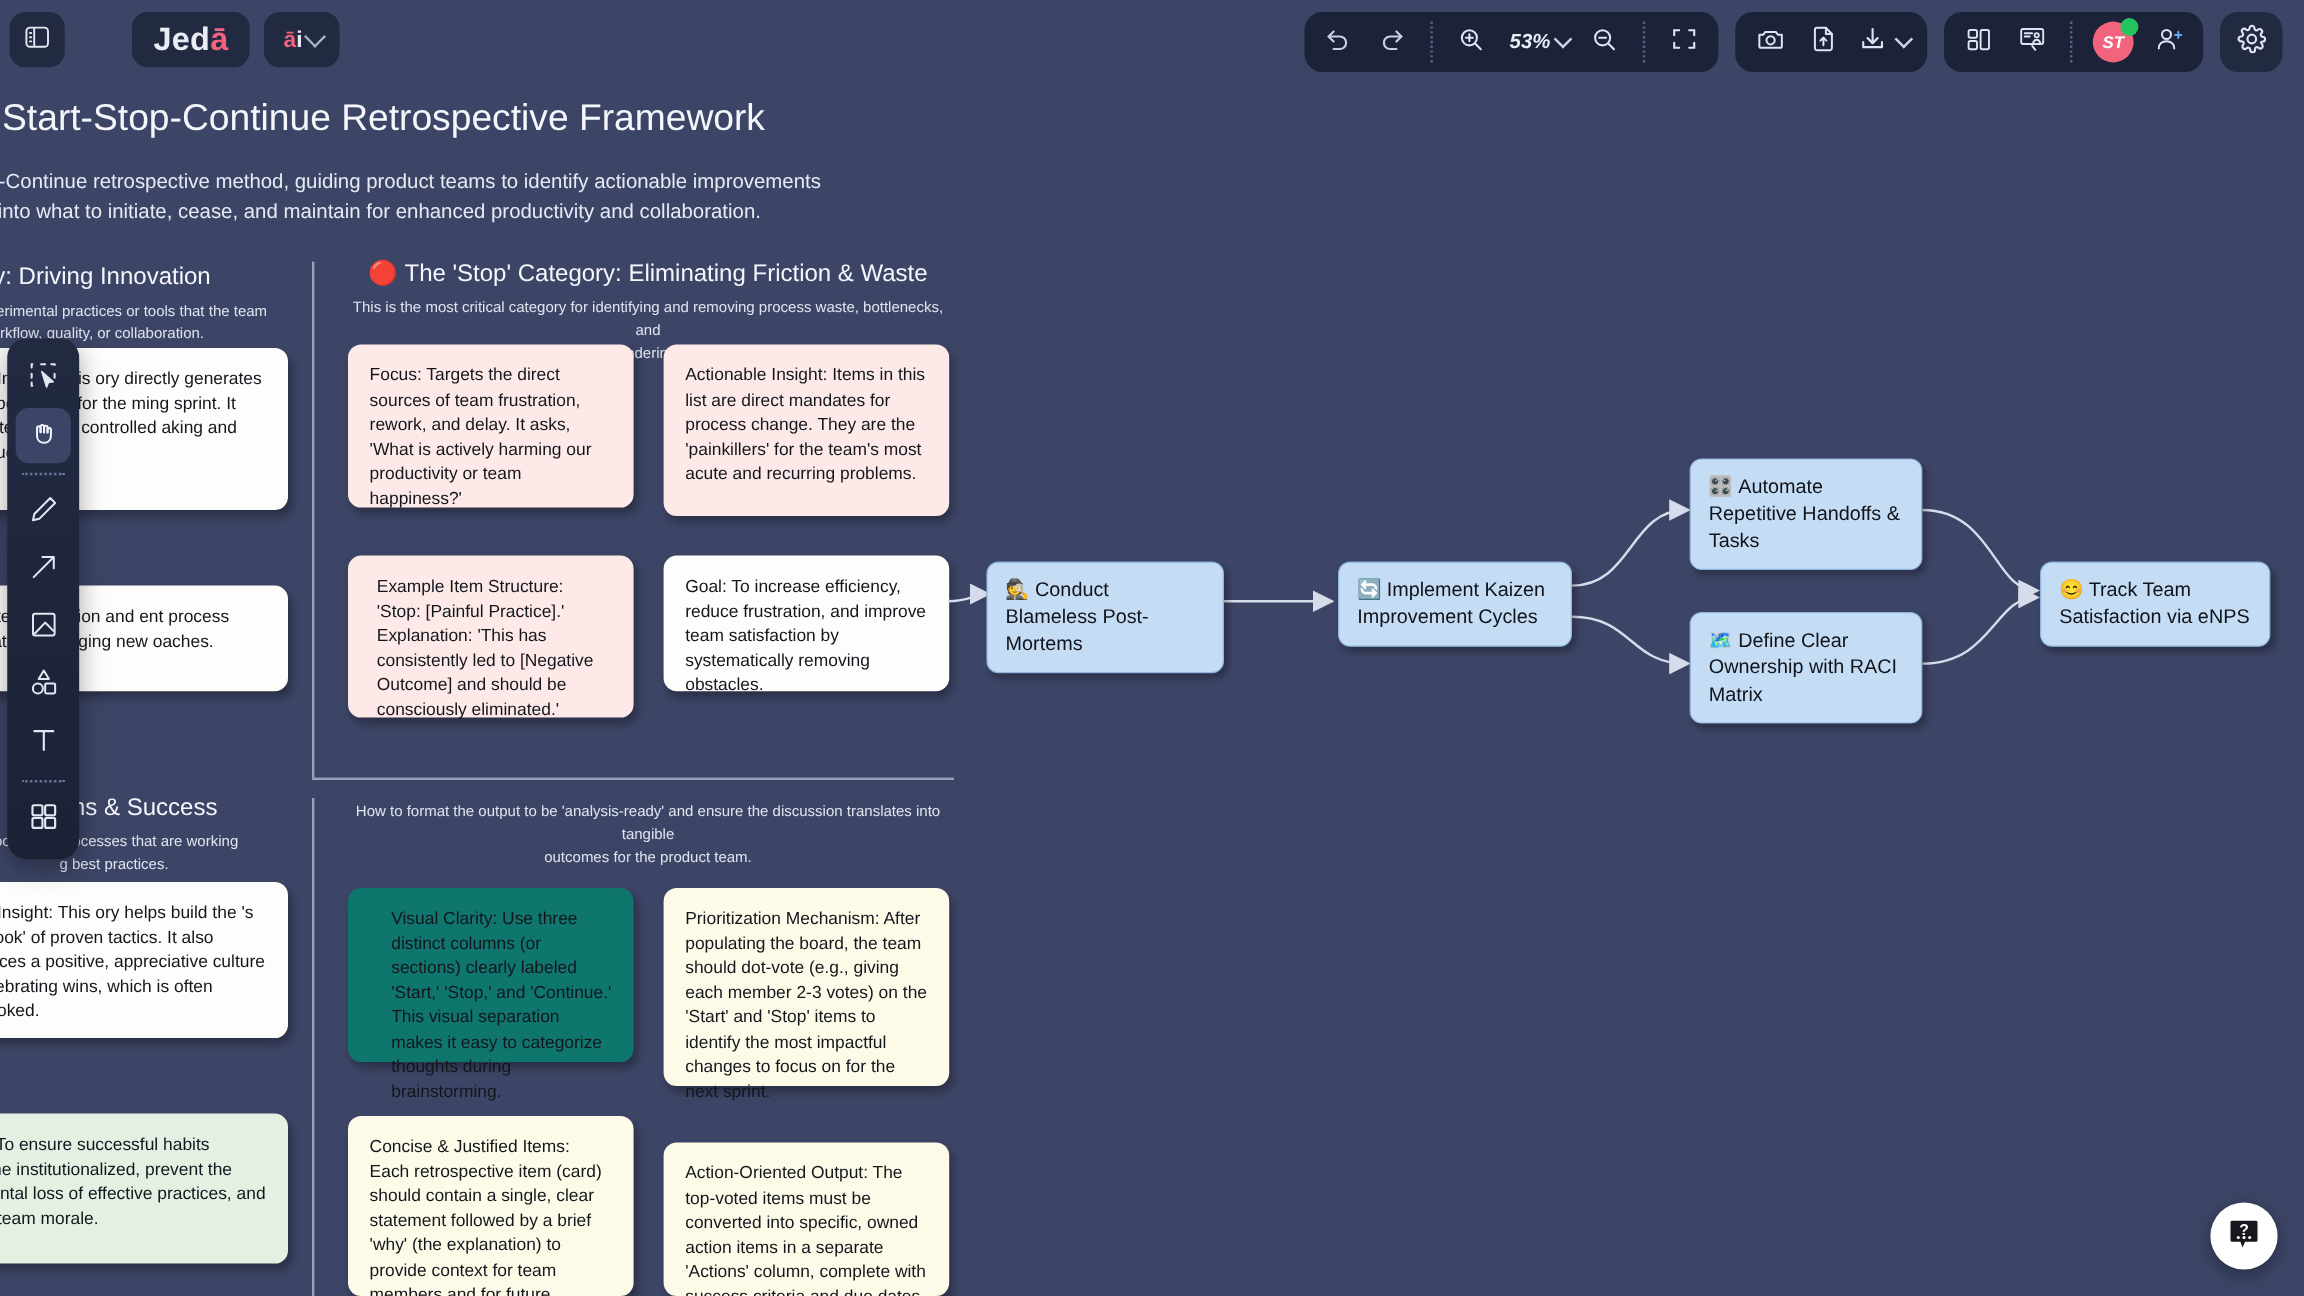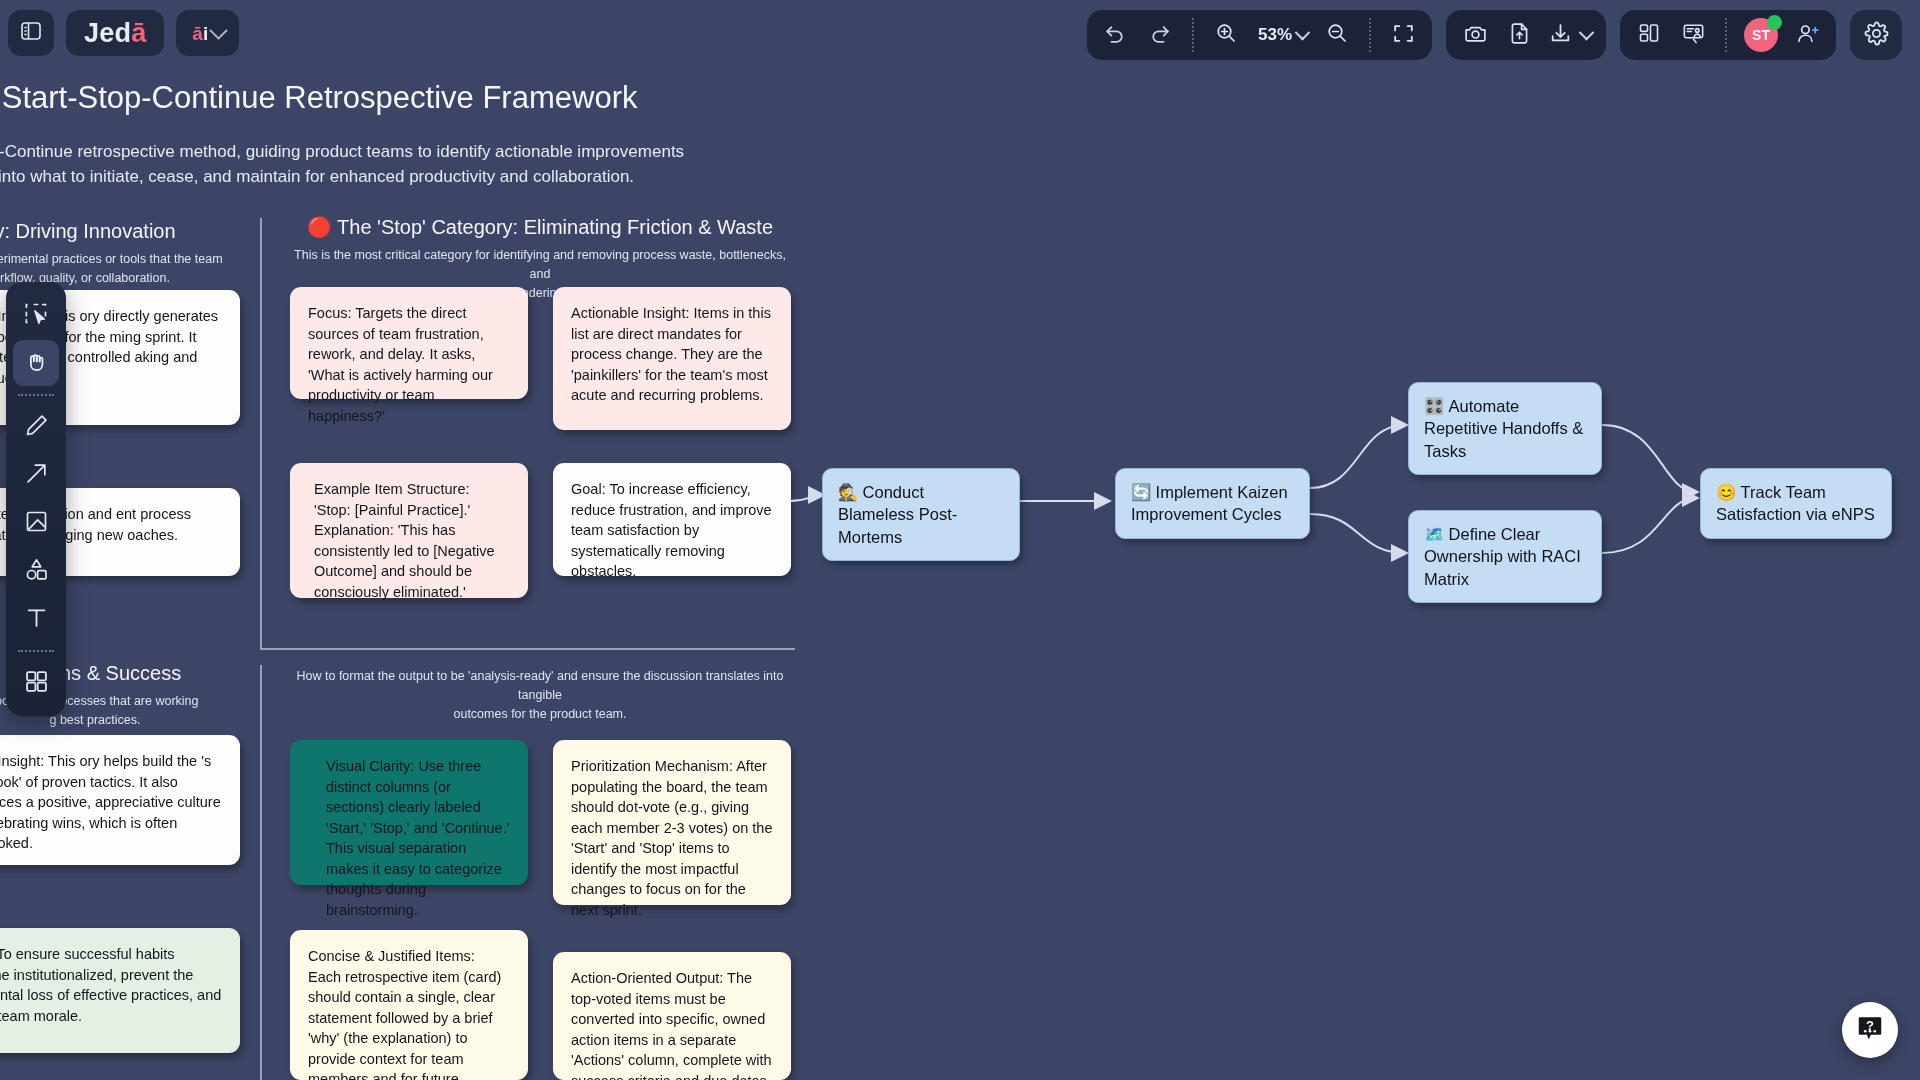--- a/index.html
+++ b/index.html
@@ -13,38 +13,38 @@
 
   
   .brand-bar { position: absolute; left: 8px; top: 10px; display: flex; align-items: center; gap: 12px; z-index: 60; }
   .icon-btn-sq {
     width: 46px; height: 46px; border-radius: 13px;
     background: #222a42; display: flex; align-items: center; justify-content: center;
     cursor: pointer;
   }
   .brand-pill {
     height: 46px; border-radius: 13px; background: #222a42;
-    display: flex; align-items: center; padding: 0 18px; cursor: pointer;
+    display: flex; align-items: center; padding: 0 18px; cursor: pointer; margin-left: 44px;
   }
   .brand-text { font-size: 27px; font-weight: 600; color: #e9ecf5; letter-spacing: .2px; line-height: 1; }
   .brand-text .accent { color: #f2637e; }
   .ai-pill {
     height: 46px; border-radius: 13px; background: #222a42;
     display: flex; align-items: center; gap: 4px; padding: 0 14px 0 16px; cursor: pointer;
   }
   .ai-text { font-size: 19px; font-weight: 700; color: #f2637e; line-height: 1; }
   .ai-text .i { color: #e9ecf5; }
   .chev { width: 13px; height: 13px; border-right: 2.2px solid #aab2c8; border-bottom: 2.2px solid #aab2c8;
           transform: rotate(45deg) translate(-2px,-2px); }
 
   
   .tb-row { position: absolute; top: 10px; right: 18px; display: flex; align-items: center; gap: 14px; z-index: 60; }
   .tb-group {
     height: 50px; border-radius: 15px; background: #1c2339;
-    display: flex; align-items: center; padding: 0 8px; gap: 2px;
+    display: flex; align-items: center; padding: 0 8px; gap: 2px; font-style: italic;
   }
   .tb-btn {
     min-width: 42px; height: 40px; border-radius: 10px;
     display: flex; align-items: center; justify-content: center; cursor: pointer; padding: 0 6px;
   }
   .tb-sep { width: 0; border-left: 2px dotted #56608a; height: 34px; margin: 0 9px; }
   .zoom-label { font-size: 17px; font-weight: 700; color: #e9ecf5; padding: 0 3px; }
   .zoom-chev { width: 11px; height: 11px; border-right: 2.2px solid #cdd3e3; border-bottom: 2.2px solid #cdd3e3;
                transform: rotate(45deg) translate(-2px,-2px); margin-left: 2px; }
   .avatar {
@@ -172,21 +172,21 @@
     <div class="sec-h" style="left:290px; top:660px; width:500px;">
       <div class="d">
         <div>How to format the output to be 'analysis-ready' and ensure the discussion translates into tangible</div>
         <div>outcomes for the product team.</div>
       </div>
     </div>
 
     <div class="card white" style="left:-60px; top:290px; width:300px; height:135px;">nable Insight: This ory directly generates ple experiments for the ming sprint. It promotes ture of controlled aking and continuous ing.</div>
     <div class="card white" style="left:-60px; top:488px; width:300px; height:88px;"> To foster innovation and ent process stagnation couraging new oaches.</div>
 
-    <div class="card pink" style="left:290px; top:287px; width:238px; height:112px;">Focus: Targets the direct sources of team frustration, rework, and delay. It asks, 'What is actively harming our productivity or team happiness?'</div>
+    <div class="card pink" style="left:290px; top:287px; width:238px; height:136px;">Focus: Targets the direct sources of team frustration, rework, and delay. It asks, 'What is actively harming our productivity or team happiness?'</div>
     <div class="card pink" style="left:553px; top:287px; width:238px; height:143px;">Actionable Insight: Items in this list are direct mandates for process change. They are the 'painkillers' for the team's most acute and recurring problems.</div>
     <div class="card pink" style="left:290px; top:463px; width:238px; height:135px;padding-left:24px;">Example Item Structure: 'Stop: [Painful Practice].' Explanation: 'This has consistently led to [Negative Outcome] and should be consciously eliminated.'</div>
     <div class="card white" style="left:553px; top:463px; width:238px; height:113px;">Goal: To increase efficiency, reduce frustration, and improve team satisfaction by systematically removing obstacles.</div>
 
     <div class="card white" style="left:-60px; top:735px; width:300px; height:130px;">nable Insight: This ory helps build the 's 'playbook' of proven tactics. It also reinforces a positive, appreciative culture by celebrating wins, which is often overlooked.</div>
     <div class="card green" style="left:-60px; top:928px; width:300px; height:125px;">Goal: To ensure successful habits become institutionalized, prevent the accidental loss of effective practices, and boost team morale.</div>
 
     <div class="card yellow" style="left:290px; top:740px; width:238px; height:145px;">Visual Clarity: Use three distinct columns (or sections) clearly labeled 'Start,' 'Stop,' and 'Continue.' This visual separation makes it easy to categorize thoughts during brainstorming.</div>
     <div class="card cream" style="left:553px; top:740px; width:238px; height:165px;">Prioritization Mechanism: After populating the board, the team should dot-vote (e.g., giving each member 2-3 votes) on the 'Start' and 'Stop' items to identify the most impactful changes to focus on for the next sprint.</div>
     <div class="card cream" style="left:290px; top:930px; width:238px; height:150px;">Concise &amp; Justified Items: Each retrospective item (card) should contain a single, clear statement followed by a brief 'why' (the explanation) to provide context for team members and for future reference.</div>

